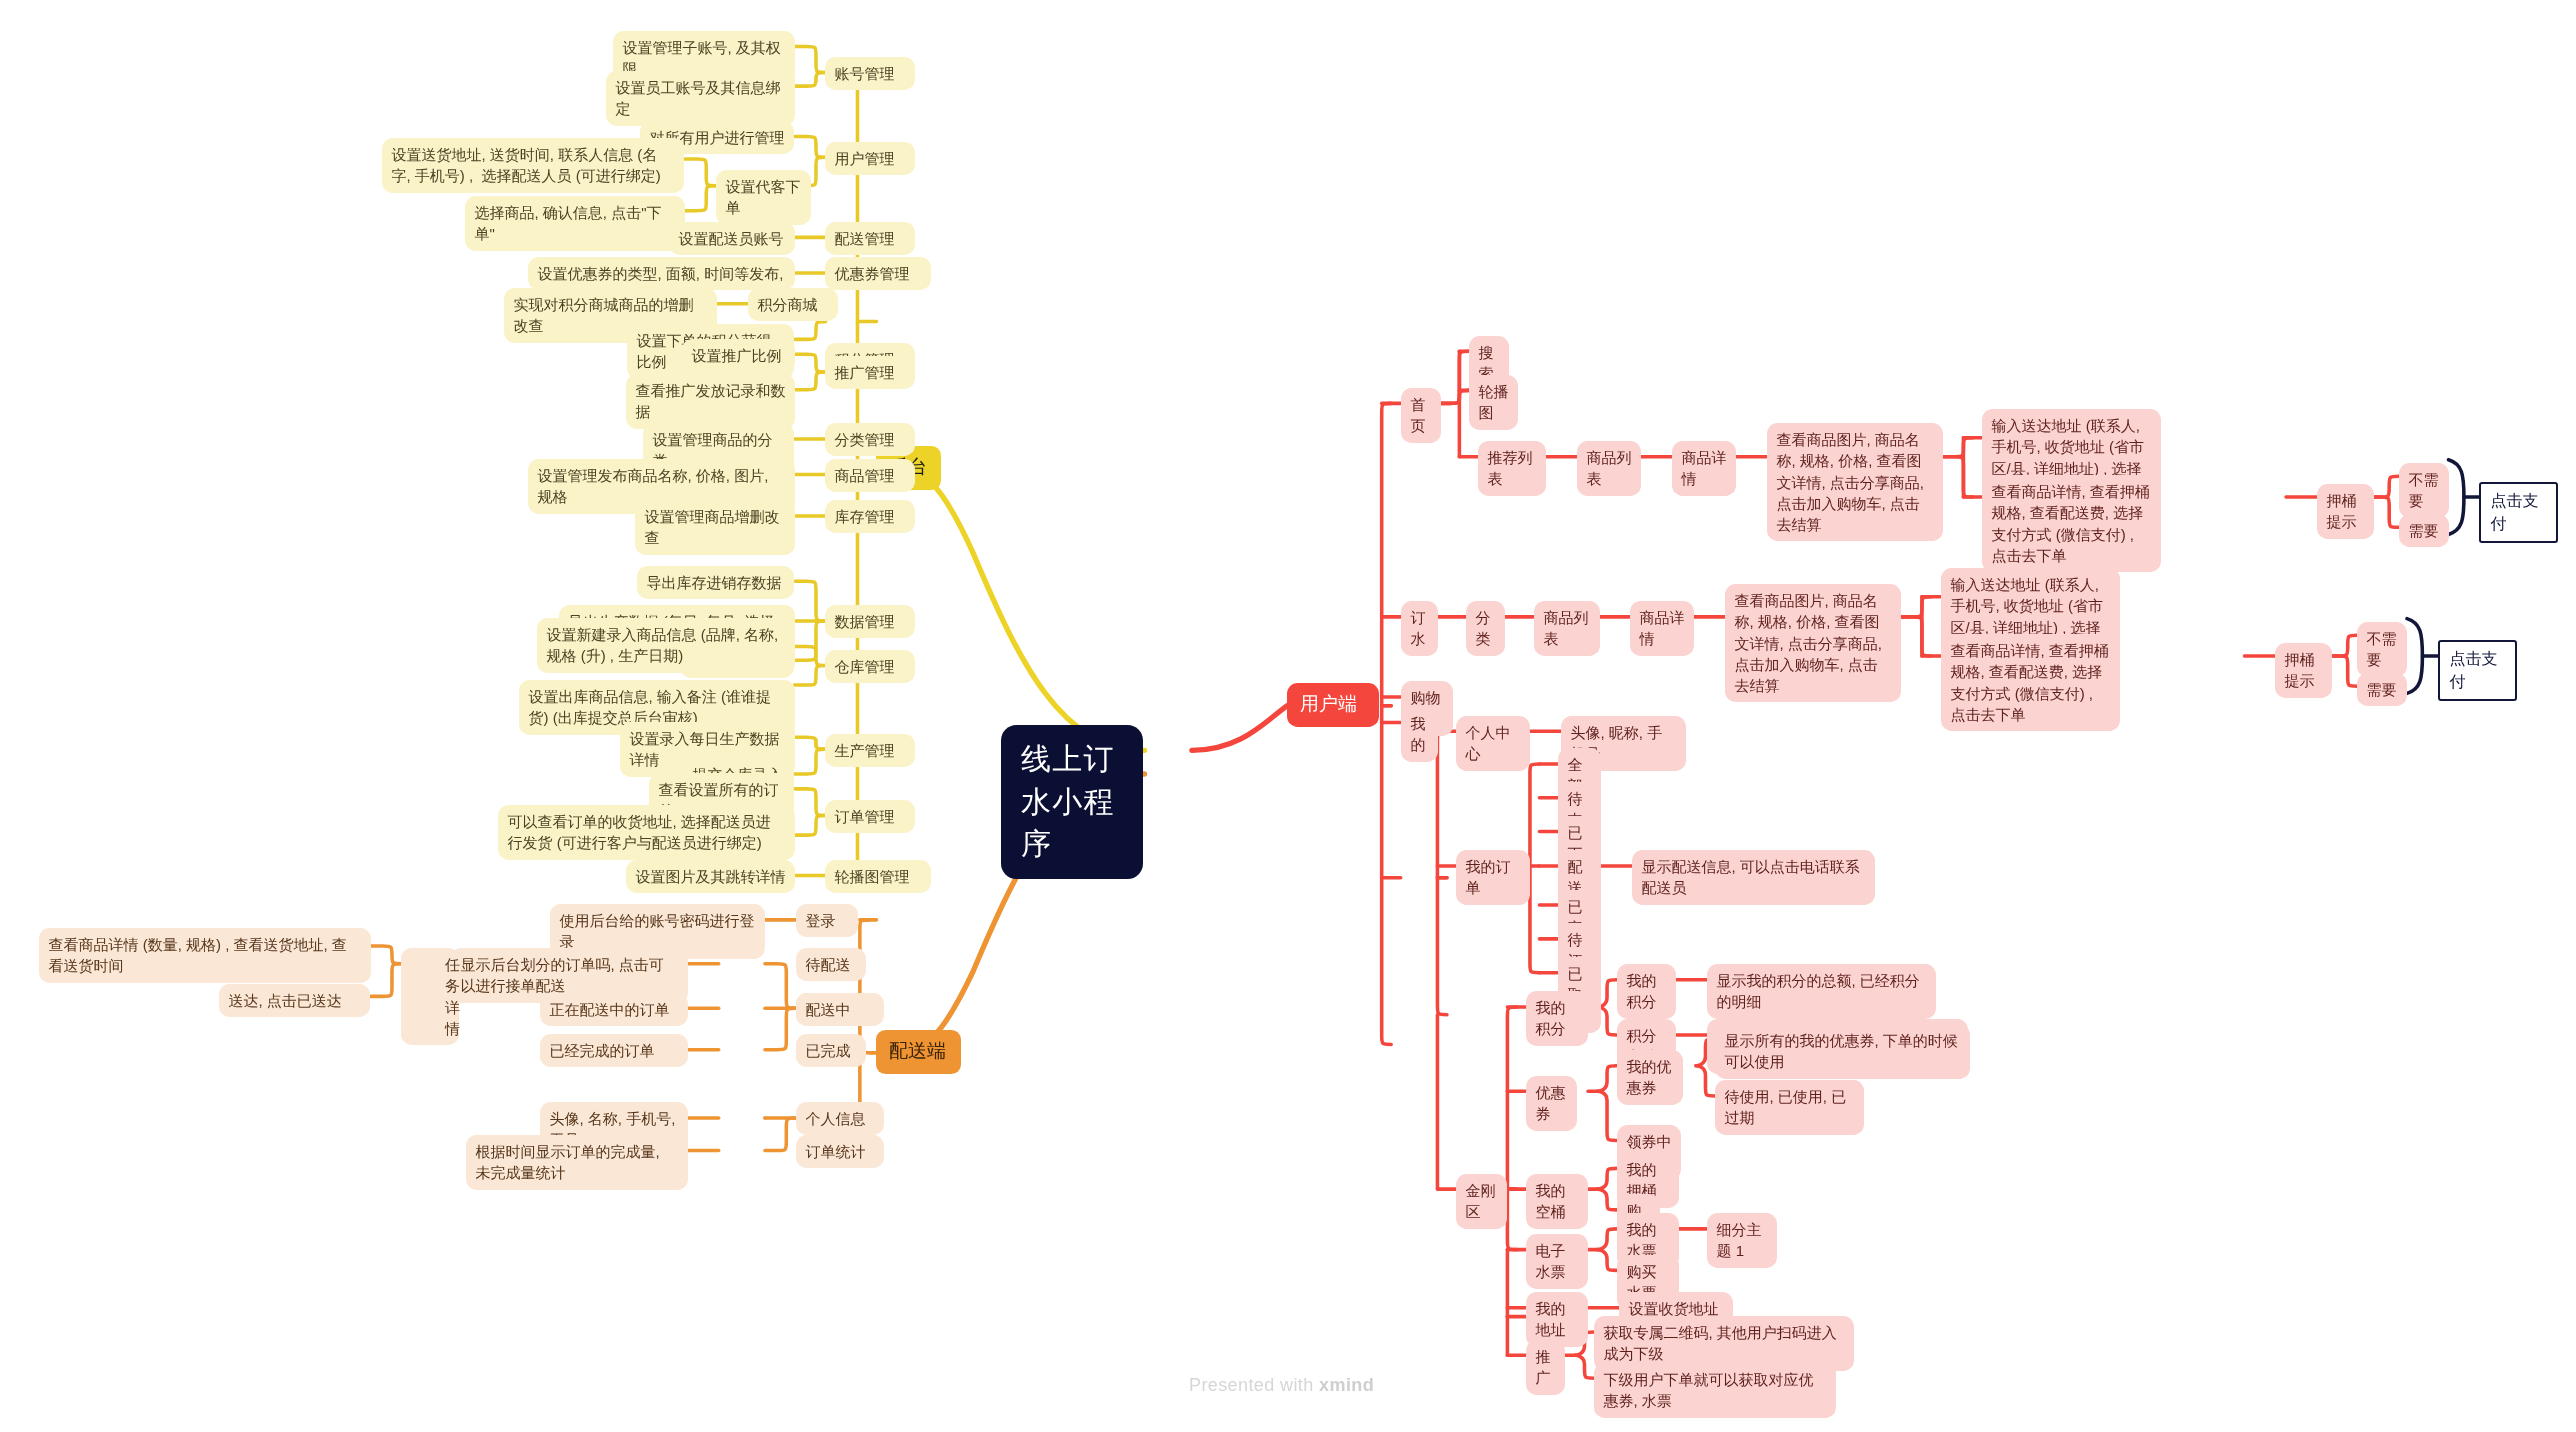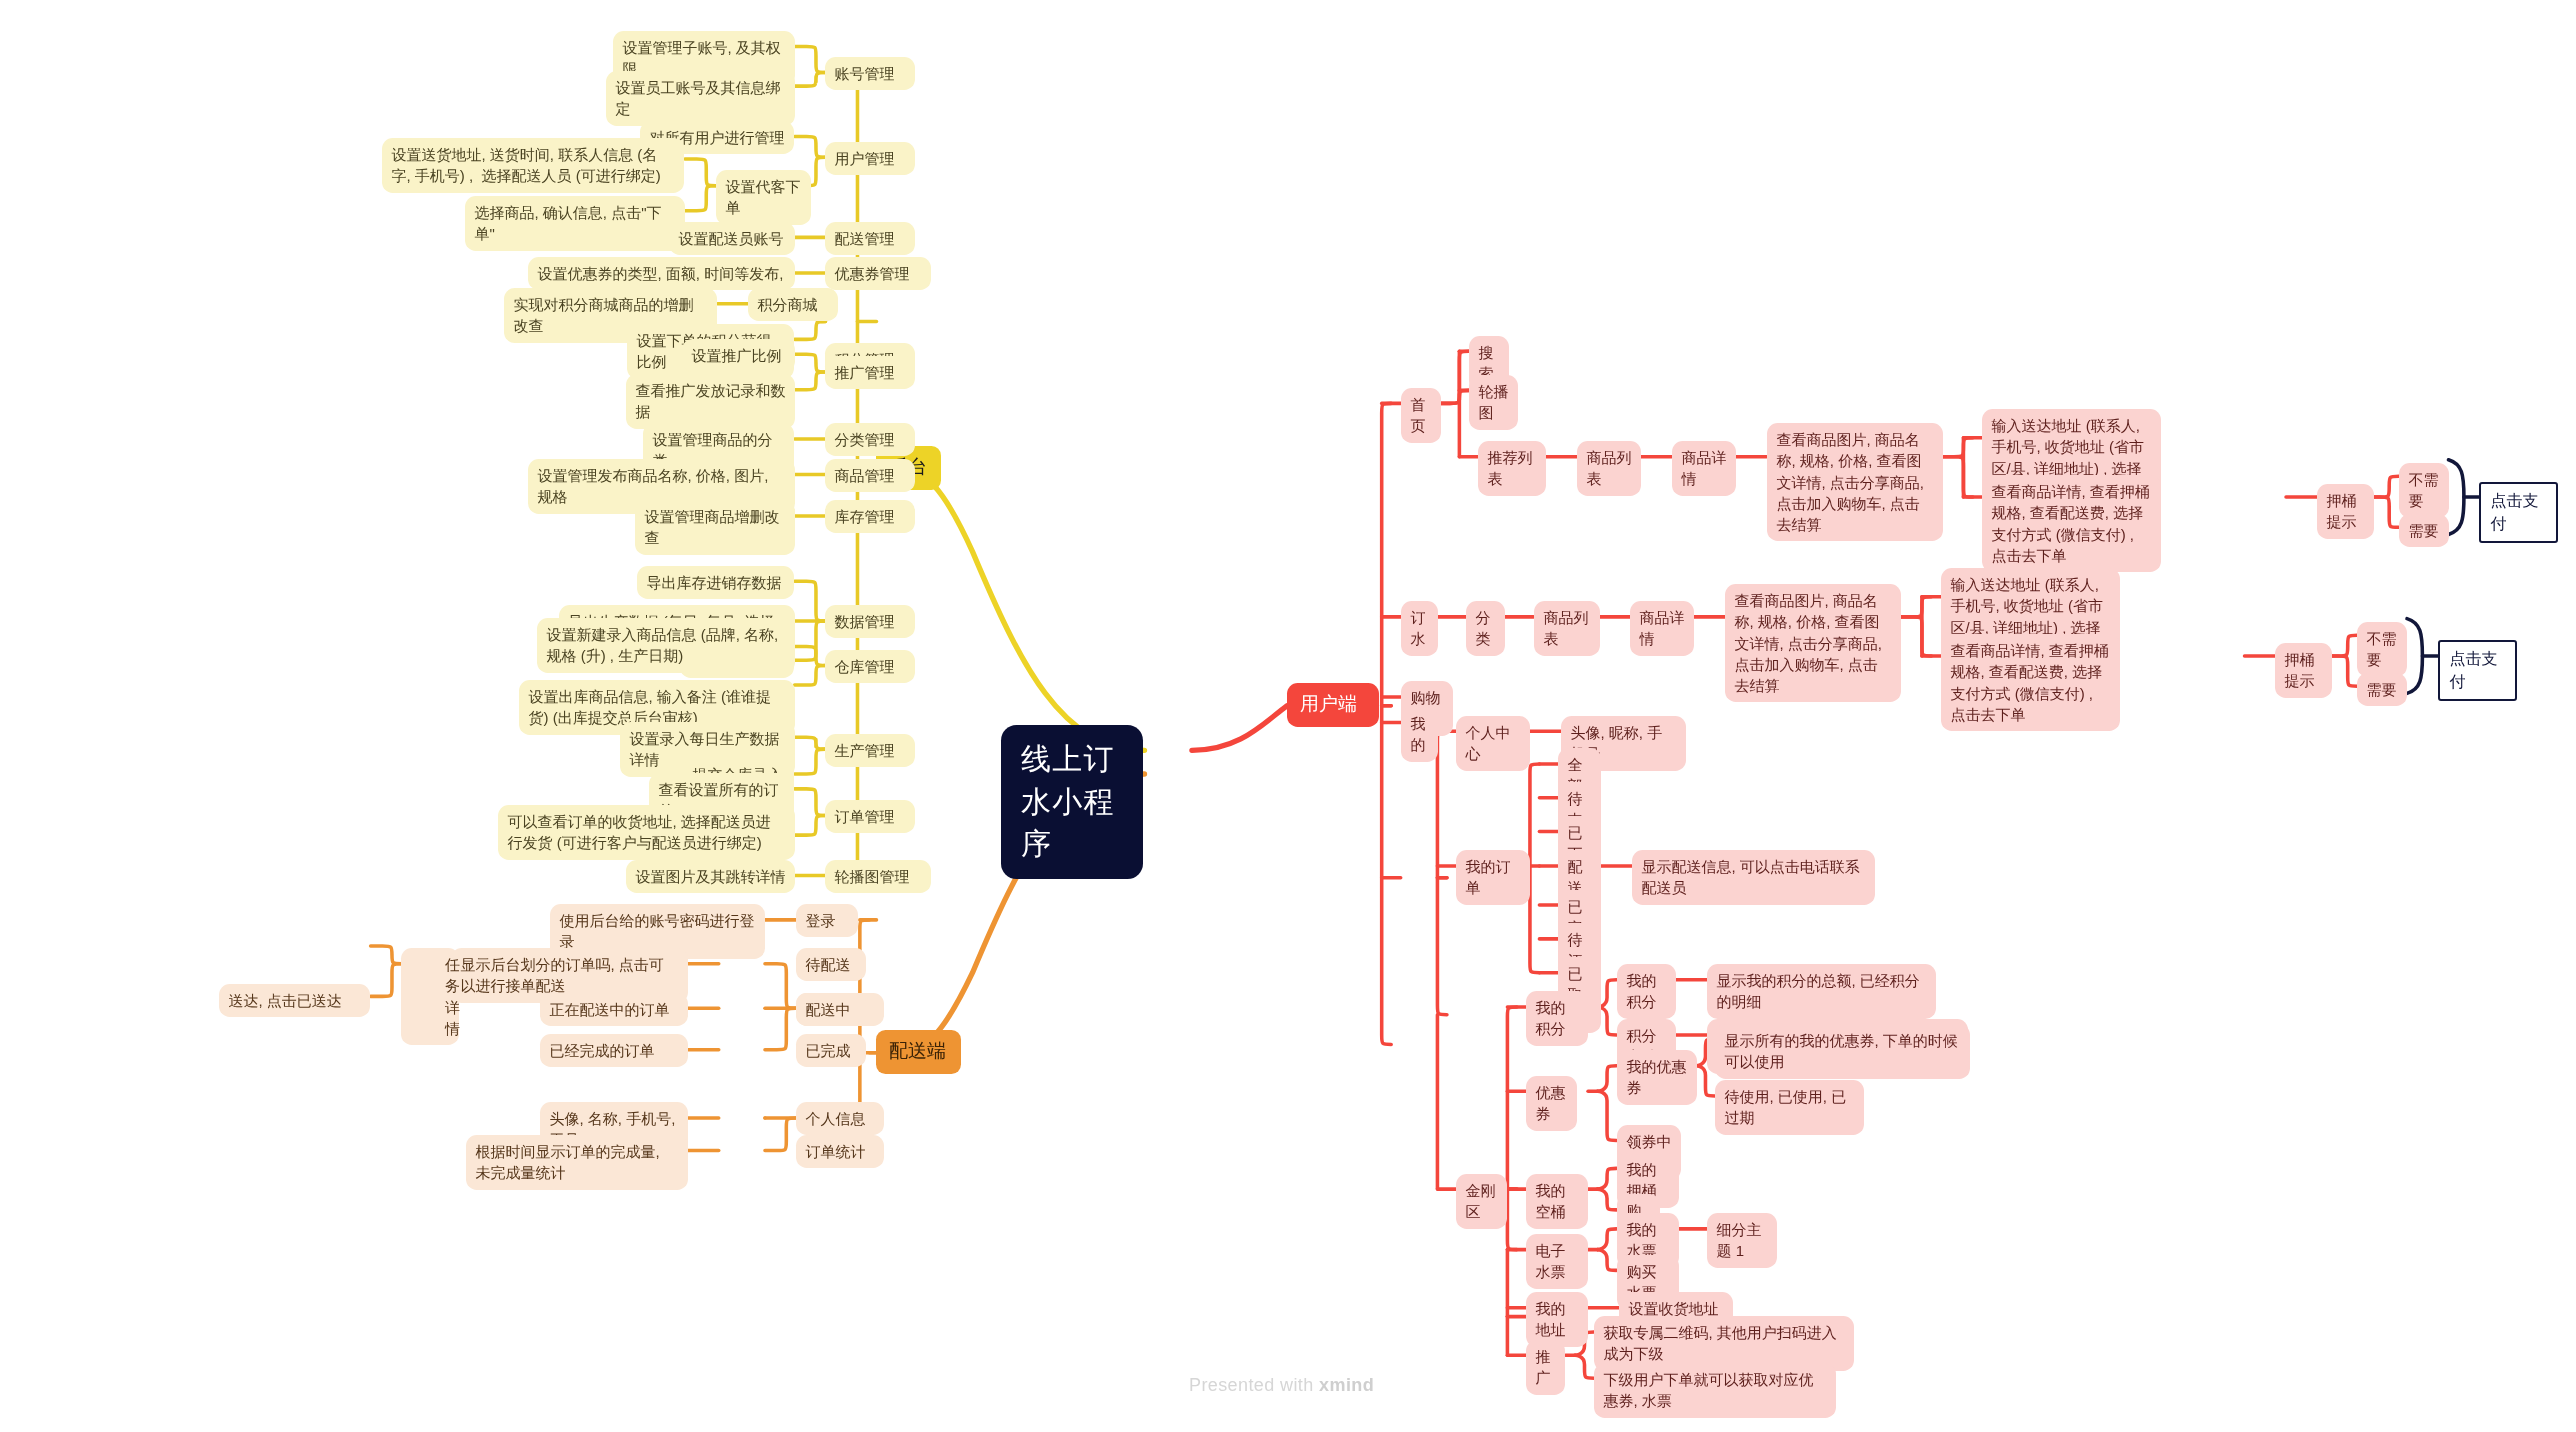--- a/index.html
+++ b/index.html
@@ -303,20 +303,21 @@
 <div class="node y" style="left:649px;top:773px;width:145px;"><span>查看设置所有的订单</span></div>
 <div class="node y" style="left:498px;top:805px;width:297px;"><span>可以查看订单的收货地址, 选择配送员进行发货 (可进行客户与配送员进行绑定)</span></div>
 <div class="node y" style="left:626px;top:860px;width:169px;"><span>设置图片及其跳转详情</span></div>
 
 <div class="node o" style="left:796px;top:904px;width:62px;justify-content:center;"><span>登录</span></div>
 <div class="node o" style="left:550px;top:904px;width:215px;"><span>使用后台给的账号密码进行登录</span></div>
 <div class="node o" style="left:796px;top:993px;width:88px;"><span>订单中心</span></div>
 <div class="node o" style="left:796px;top:948px;width:70px;"><span>待配送</span></div>
 <div class="node o" style="left:451px;top:948px;width:237px;"><span>显示后台划分的订单吗, 点击可以进行接单配送</span></div>
 <div class="node o" style="left:401px;top:948px;width:58px;padding-left:44px;"><span>任务详情</span></div>
+<div class="node o" style="left:39px;top:928px;width:332px;"><span>查看商品详情 (数量, 规格) , 查看送货地址, 查看送货时间</span></div>
 <div class="node o" style="left:219px;top:984px;width:151px;"><span>送达, 点击已送达</span></div>
 <div class="node o" style="left:796px;top:993px;width:70px;"><span>配送中</span></div>
 <div class="node o" style="left:876px;top:993px;width:0px;height:0;opacity:0;"><span></span></div>
 <div class="node o" style="left:540px;top:993px;width:148px;"><span>正在配送中的订单</span></div>
 <div class="node o" style="left:796px;top:1034px;width:70px;"><span>已完成</span></div>
 <div class="node o" style="left:540px;top:1034px;width:148px;"><span>已经完成的订单</span></div>
 <div class="node o" style="left:796px;top:1102px;width:88px;"><span>个人信息</span></div>
 <div class="node o" style="left:540px;top:1102px;width:148px;"><span>头像, 名称, 手机号, 工号</span></div>
 <div class="node o" style="left:796px;top:1135px;width:88px;"><span>订单统计</span></div>
 <div class="node o" style="left:466px;top:1135px;width:222px;"><span>根据时间显示订单的完成量, 未完成量统计</span></div>
@@ -364,21 +365,21 @@
 <div class="node r" style="left:1558px;top:957px;width:43px;"><span>已取消</span></div>
 
 <div class="node r" style="left:1456px;top:1174px;width:51px;"><span>金刚区</span></div>
 <div class="node r" style="left:1526px;top:991px;width:62px;"><span>我的积分</span></div>
 <div class="node r" style="left:1617px;top:964px;width:59px;"><span>我的积分</span></div>
 <div class="node r" style="left:1707px;top:964px;width:229px;"><span>显示我的积分的总额, 已经积分的明细</span></div>
 <div class="node r" style="left:1617px;top:1019px;width:59px;"><span>积分商城</span></div>
 <div class="node r" style="left:1707px;top:1019px;width:261px;"><span>显示所有可以用积分兑换的商品, 点击可以兑换</span></div>
 
 <div class="node r" style="left:1526px;top:1076px;width:51px;"><span>优惠券</span></div>
-<div class="node r" style="left:1617px;top:1050px;width:80px;"><span>我的优惠券</span></div>
+<div class="node r" style="left:1617px;top:1050px;width:66px;"><span>我的优惠券</span></div>
 <div class="node r" style="left:1715px;top:1024px;width:255px;"><span>显示所有的我的优惠券, 下单的时候可以使用</span></div>
 <div class="node r" style="left:1715px;top:1080px;width:149px;"><span>待使用, 已使用, 已过期</span></div>
 <div class="node r" style="left:1617px;top:1125px;width:64px;"><span>领券中心</span></div>
 
 <div class="node r" style="left:1526px;top:1174px;width:62px;"><span>我的空桶</span></div>
 <div class="node r" style="left:1617px;top:1153px;width:62px;"><span>我的押桶</span></div>
 <div class="node r" style="left:1617px;top:1194px;width:43px;"><span>购买</span></div>
 
 <div class="node r" style="left:1526px;top:1234px;width:62px;"><span>电子水票</span></div>
 <div class="node r" style="left:1617px;top:1213px;width:62px;"><span>我的水票</span></div>

